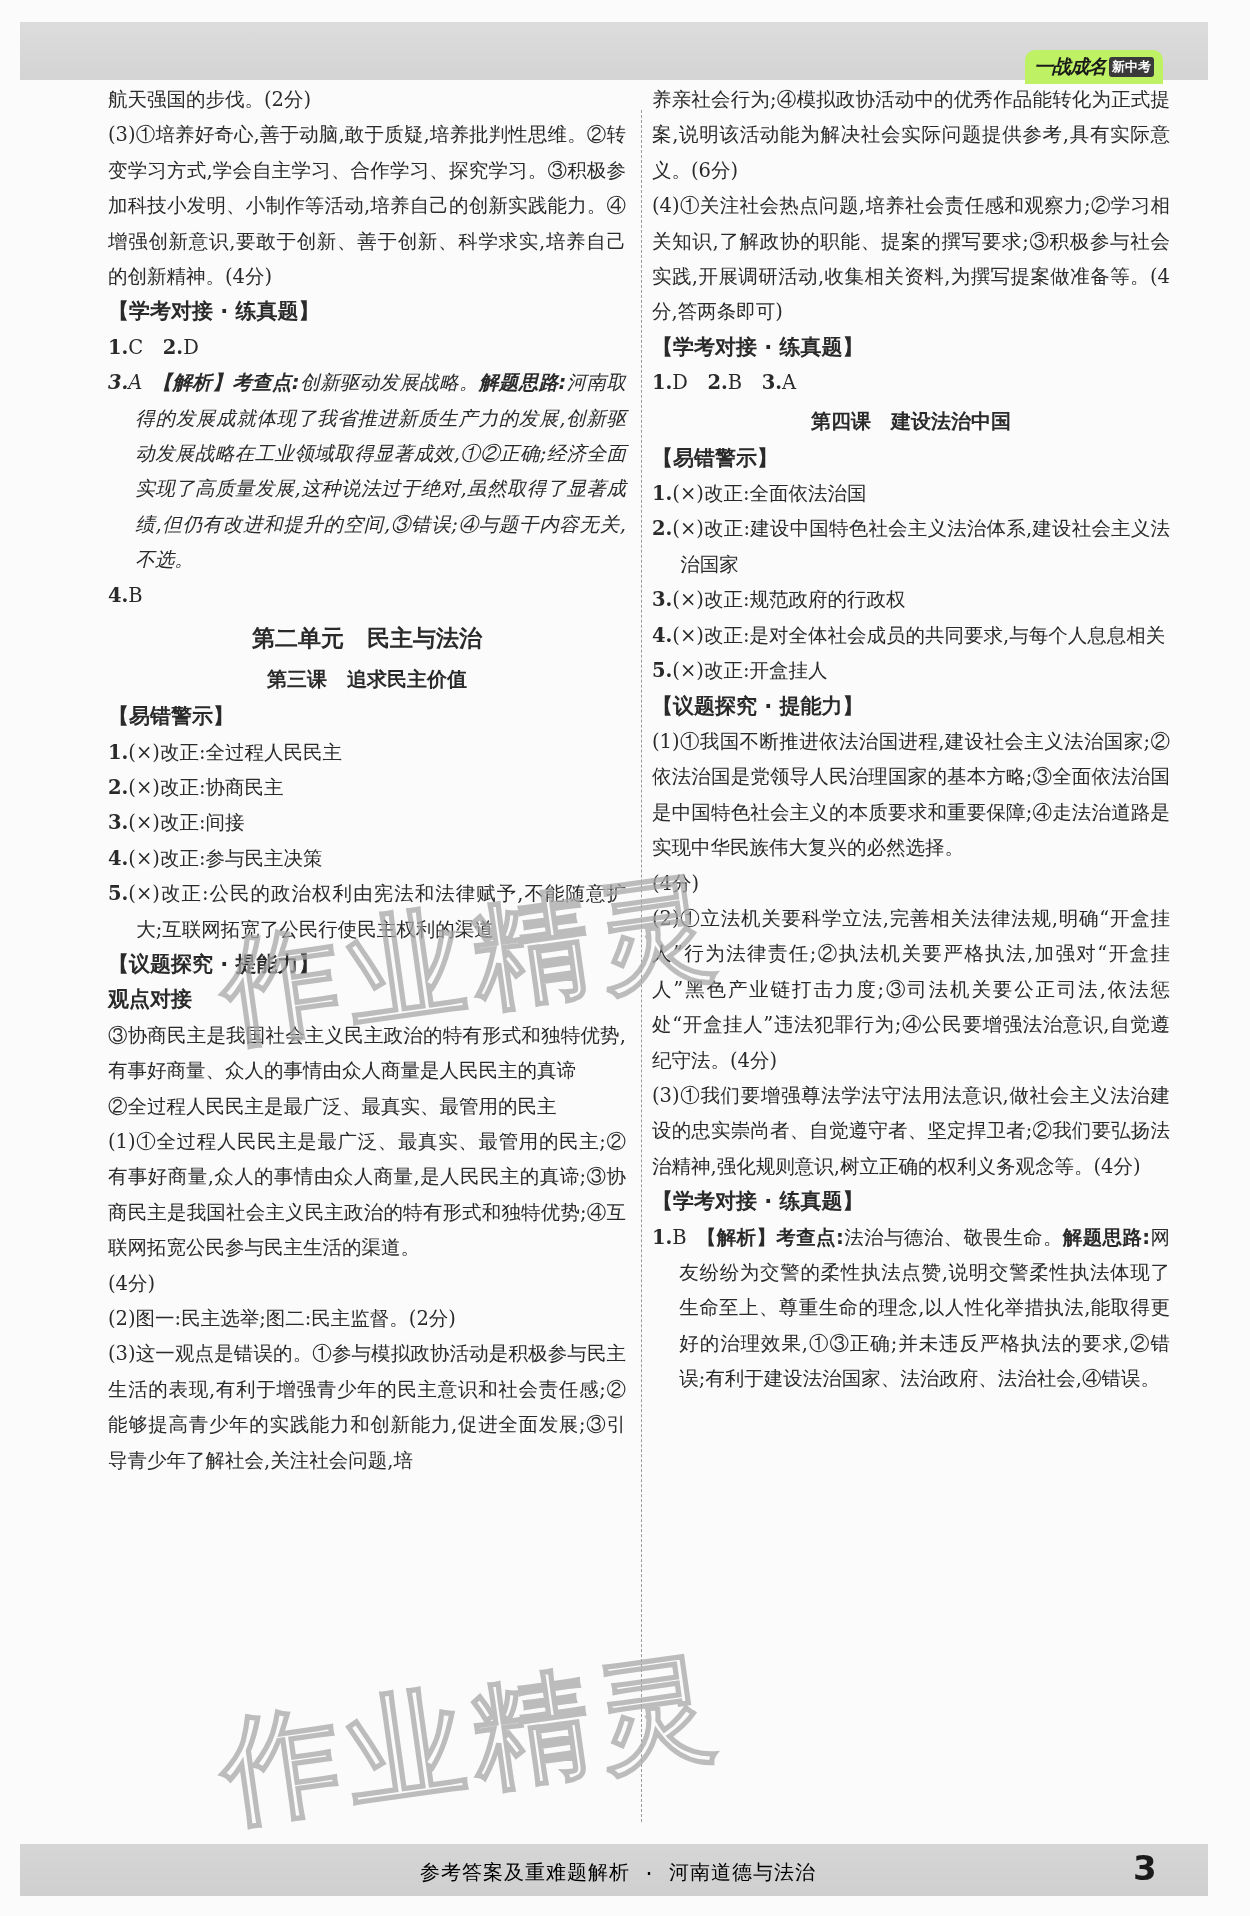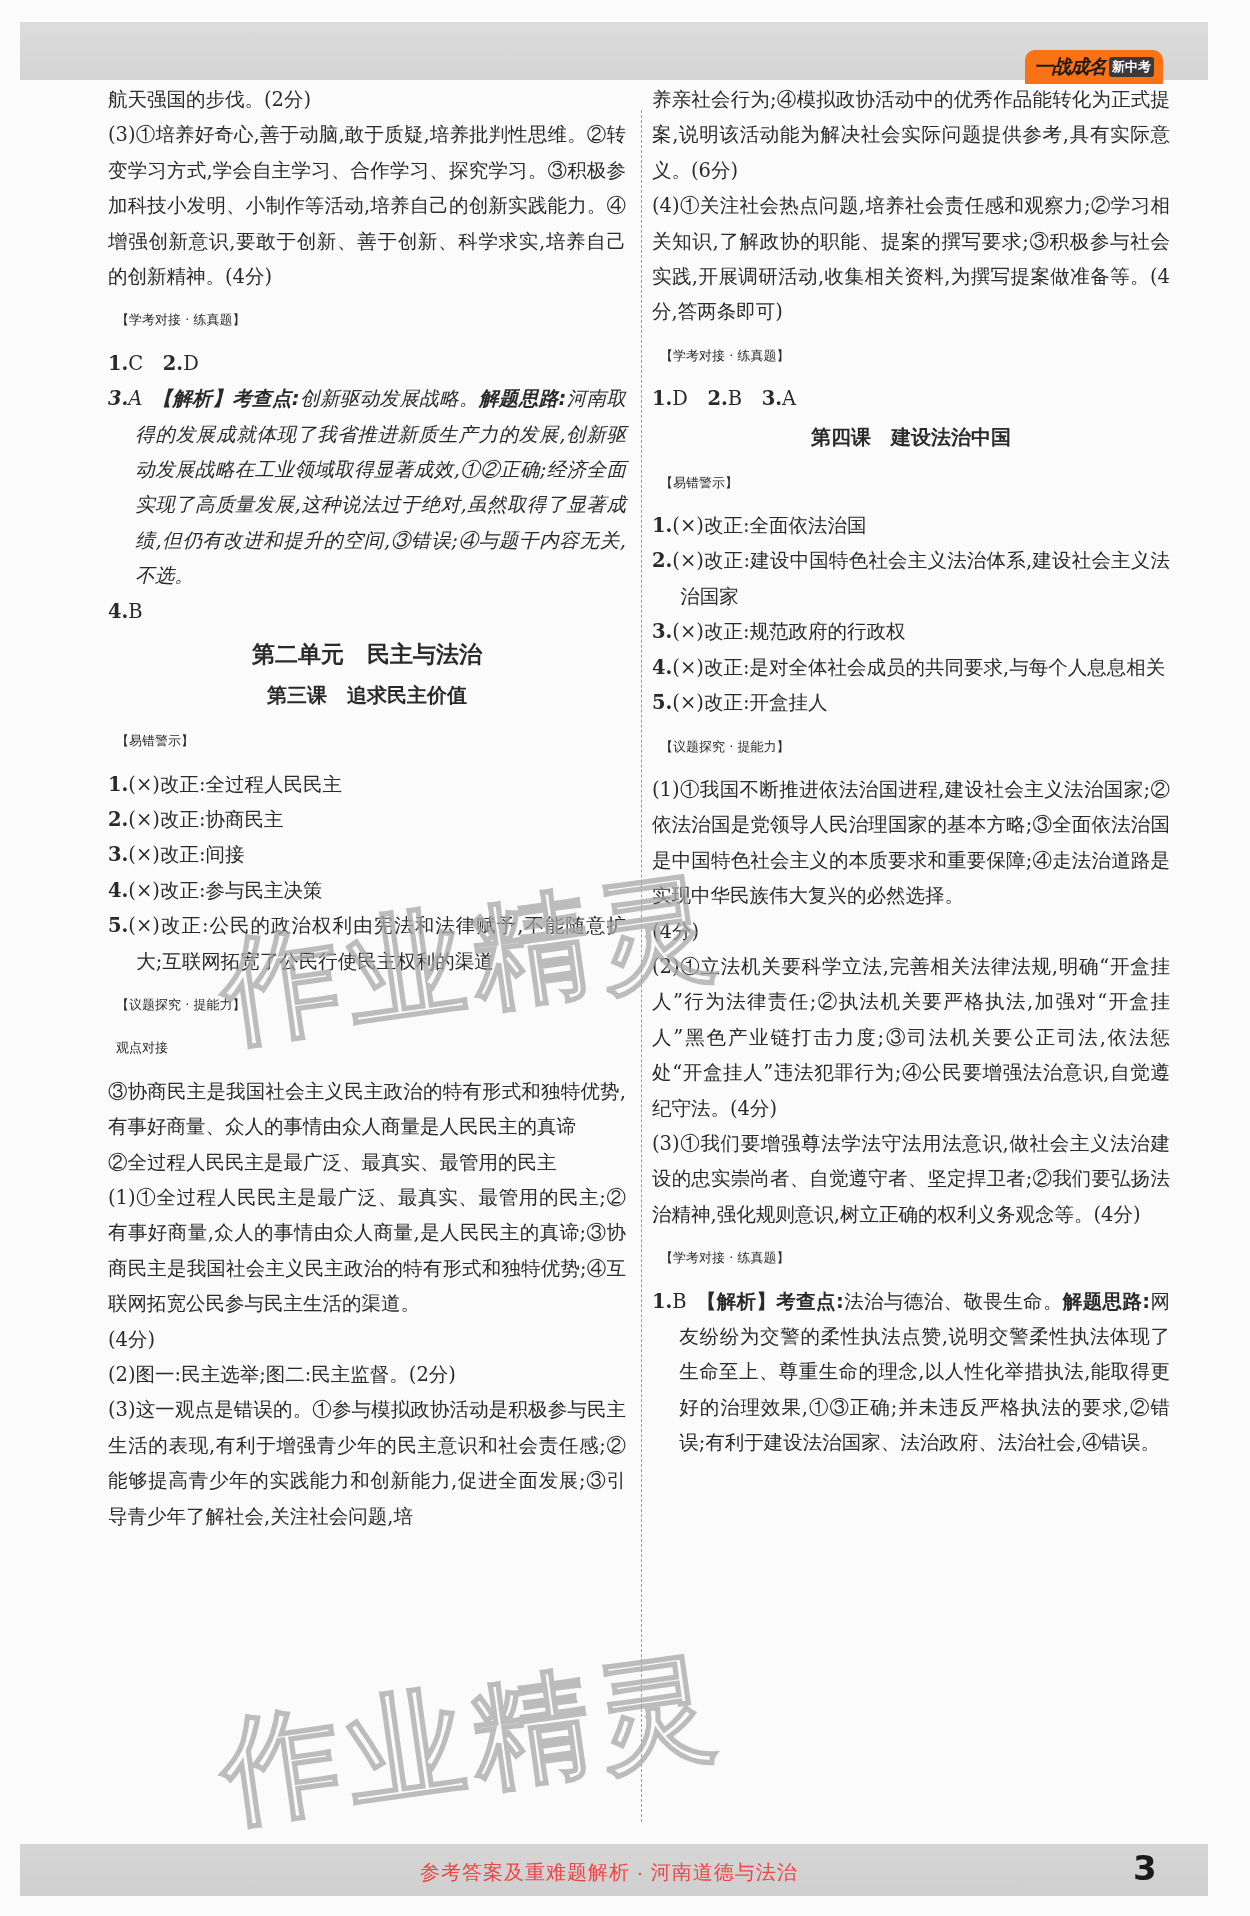--- a/index.html
+++ b/index.html
@@ -8,57 +8,57 @@
     background: #fbfbfb;
     font-family: "DejaVu Serif", "Liberation Serif", serif;
     color: #2a2a2a;
   }
   .top-band {
     position: absolute; left: 20px; top: 22px; width: 1188px; height: 58px;
     background: linear-gradient(180deg, #dcdcdc 0%, #d4d4d4 100%);
   }
   .logo-tab {
     position: absolute; left: 1025px; top: 50px; width: 138px; height: 34px;
-    background: #f97316; border-radius: 10px 10px 0 0;
+    background: #bef264; border-radius: 10px 10px 0 0;
     display: flex; align-items: center; justify-content: center; gap: 3px;
   }
   .logo-main {
     font-family: "DejaVu Sans", sans-serif; font-weight: bold; font-style: italic;
     font-size: 19px; color: #1a1a1a; letter-spacing: -1px;
   }
   .logo-badge {
     font-family: Liberation Sans, sans-serif; font-weight: bold;
     font-size: 13px; color: #fff; background: #3a3a3a;
     padding: 1px 3px; border-radius: 3px;
   }
   .bottom-band {
     position: absolute; left: 20px; top: 1844px; width: 1188px; height: 52px;
     background: linear-gradient(180deg, #d6d6d6 0%, #cfcfcf 100%);
   }
   .footer-text {
-    position: absolute; left: 420px; top: 1859px; font-size: 20px; color: #ef4444;
-    font-family: Liberation Sans, sans-serif; letter-spacing: 1px;
+    position: absolute; left: 420px; top: 1859px; font-size: 20px; color: #000000;
+    font-family: Liberation Mono, monospace; letter-spacing: 1px;
   }
   .page-number {
     position: absolute; left: 1133px; top: 1848px; font-size: 34px; font-weight: bold;
     font-family: "DejaVu Sans", sans-serif; color: #1a1a1a;
   }
   .col {
     position: absolute; top: 82px; font-size: 19.5px; line-height: 35.4px;
   }
   .col-left { left: 108px; width: 518px; }
   .col-right { left: 652px; width: 518px; }
   .divider {
     position: absolute; left: 641px; top: 110px; height: 1712px; width: 0;
     border-left: 1px dashed #9a9a9a;
   }
   .p { margin: 0; text-align: justify; }
   .hang { padding-left: 1.45em; text-indent: -1.45em; }
   .section {
-    font-family: "DejaVu Sans", sans-serif; font-weight: normal; font-size: 13px; margin: 8px;
+    font-family: "DejaVu Sans", sans-serif; font-weight: bold; font-size: 21px; margin: 0;
   }
   .h-unit {
     font-family: "DejaVu Sans", sans-serif; font-weight: bold; font-size: 23px;
     text-align: center; margin: 0; line-height: 42px; padding-top: 4px;
   }
   .h-lesson {
     font-family: "DejaVu Sans", sans-serif; font-weight: bold; font-size: 20px;
     text-align: center; margin: 0; line-height: 40px;
   }
   .num { font-weight: bold; font-family: "DejaVu Serif", serif; }

